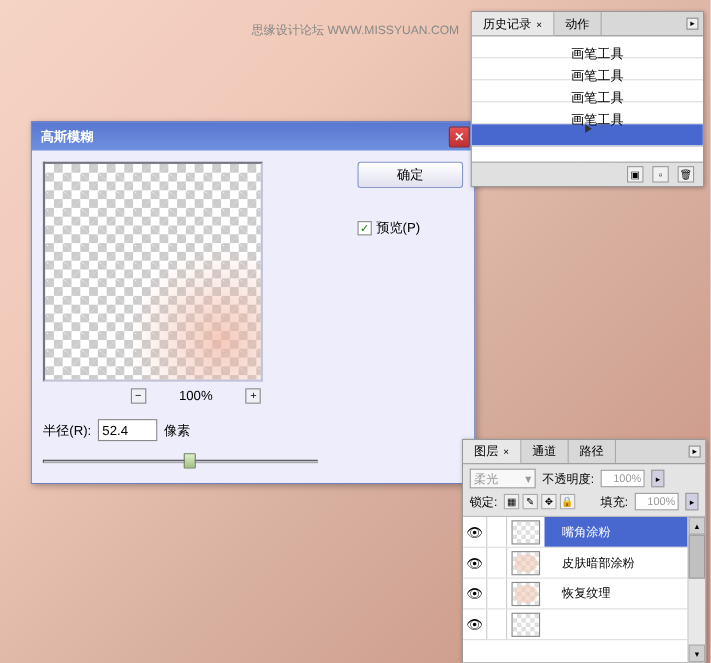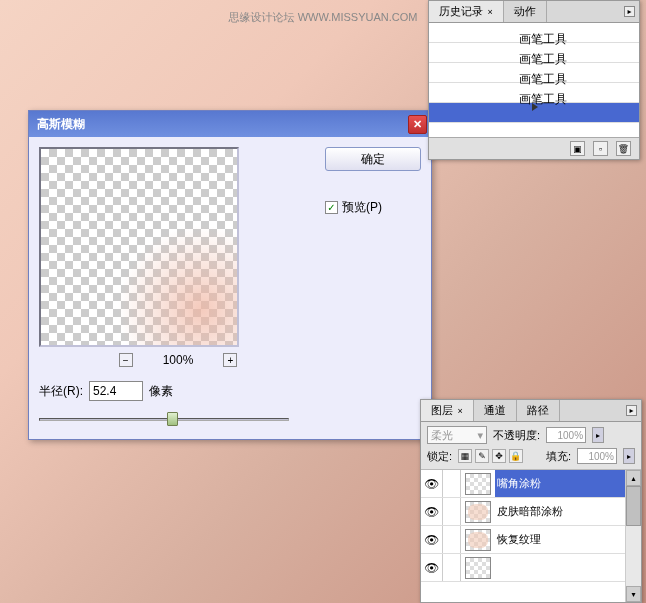--- a/index.html
+++ b/index.html
@@ -8,21 +8,21 @@
       height: 603px;
       font-family: "Microsoft YaHei", SimSun, Arial, sans-serif;
       font-size: 12px;
       position: relative;
       background: linear-gradient(135deg, #f5d4c4 0%, #f0c8b8 30%, #d8b0a0 60%, #c89080 100%);
       overflow: hidden;
     }
     
     .watermark {
       position: absolute;
-      top: 10px;
+      top: 20px;
       left: 50%;
       transform: translateX(-50%);
       color: #888;
       font-size: 11px;
     }
 
     
     .gauss-dialog {
       position: absolute;
       left: 28px;
@@ -177,21 +177,21 @@
       align-items: center;
       justify-content: center;
       color: green;
       font-size: 10px;
     }
 
     
     .history-panel {
       position: absolute;
       right: 6px;
-      top: 0;
+      top: 10px;
       width: 212px;
       height: 160px;
       background: #e4e4e4;
       border: 1px solid #999;
       box-shadow: 1px 1px 4px rgba(0,0,0,0.3);
       display: flex;
       flex-direction: column;
     }
     .panel-tabs {
       height: 22px;
@@ -404,21 +404,21 @@
     }
     .thumb.skin::after {
       content: '';
       position: absolute;
       inset: 2px;
       background: rgba(240,200,180,0.6);
       border-radius: 40%;
     }
     .layer-name {
       flex: 1;
-      padding: 0 2px;
+      padding: 0 16px;
       height: 100%;
       display: flex;
       align-items: center;
       font-size: 11px;
     }
     .scrollbar-v {
       width: 16px;
       background: #e8e8e8;
       border-left: 1px solid #ccc;
       position: absolute;

